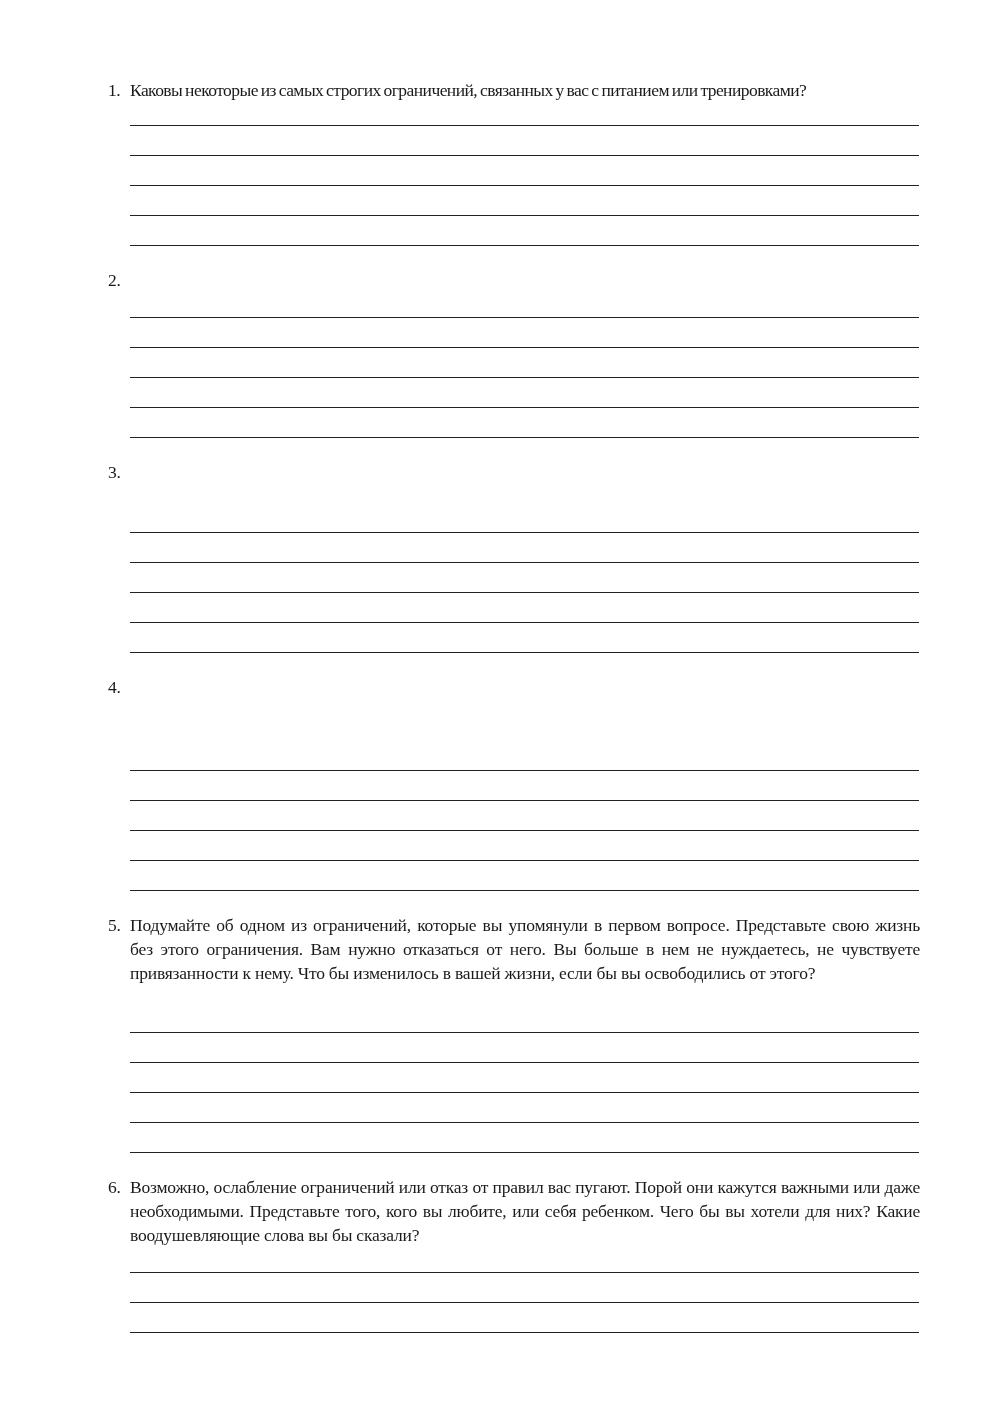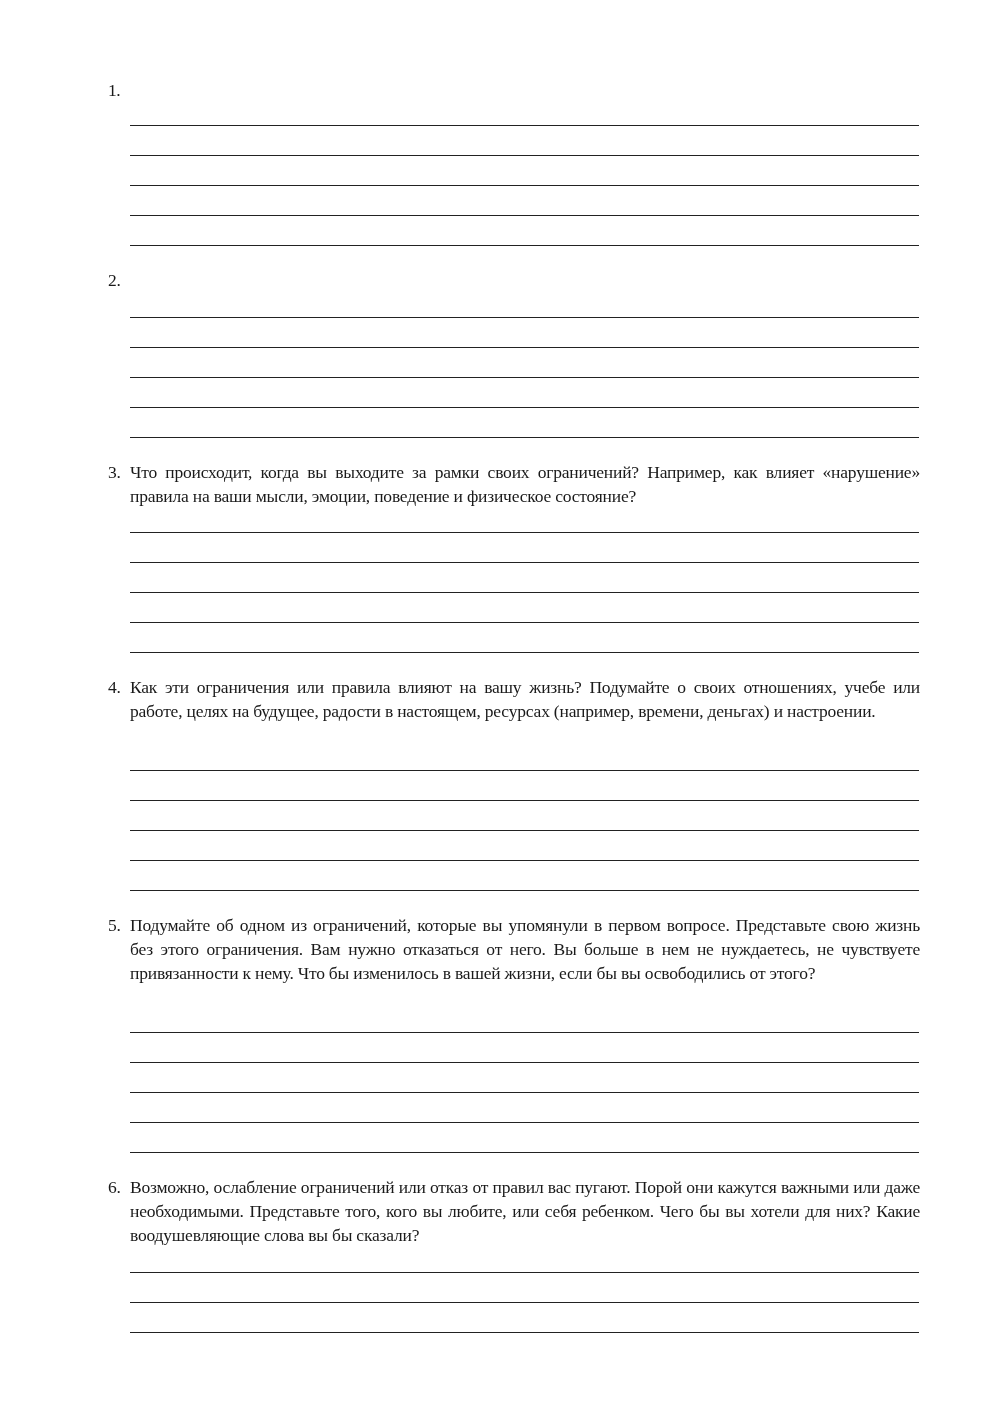--- a/index.html
+++ b/index.html
@@ -22,20 +22,21 @@
       position: absolute; left: 130px; width: 789px; height: 0;
       border-top: 1.6px solid #222;
     }
   </style>
 </head>
 <body>
 
 <div class="question" style="top:78px;">
   <div class="q-text" style="letter-spacing:-0.55px; word-spacing:-1px;">
     <span class="q-num">1.</span>
+    <span>Каковы некоторые из самых строгих ограничений, связанных у вас с питанием или тренировками?</span>
   </div>
 </div>
 <div class="answer-line" style="top:125px;"></div>
 <div class="answer-line" style="top:155px;"></div>
 <div class="answer-line" style="top:185px;"></div>
 <div class="answer-line" style="top:215px;"></div>
 <div class="answer-line" style="top:245px;"></div>
 
 <div class="question" style="top:268px;">
   <div class="q-text">
@@ -44,33 +45,31 @@
 </div>
 <div class="answer-line" style="top:317px;"></div>
 <div class="answer-line" style="top:347px;"></div>
 <div class="answer-line" style="top:377px;"></div>
 <div class="answer-line" style="top:407px;"></div>
 <div class="answer-line" style="top:437px;"></div>
 
 <div class="question" style="top:460px;">
   <div class="q-text">
     <span class="q-num">3.</span>
-    <span>Что происходит, когда вы выходите за рамки своих ограничений? Например, как влияет «нарушение» правила на ваши мысли, эмоции, поведение и физическое состояние?</span>
   </div>
 </div>
 <div class="answer-line" style="top:532px;"></div>
 <div class="answer-line" style="top:562px;"></div>
 <div class="answer-line" style="top:592px;"></div>
 <div class="answer-line" style="top:622px;"></div>
 <div class="answer-line" style="top:652px;"></div>
 
 <div class="question" style="top:675px;">
   <div class="q-text">
     <span class="q-num">4.</span>
-    <span>Как эти ограничения или правила влияют на вашу жизнь? Подумайте о своих отношениях, учебе или работе, целях на будущее, радости в настоящем, ресурсах (например, времени, деньгах) и настроении.</span>
   </div>
 </div>
 <div class="answer-line" style="top:770px;"></div>
 <div class="answer-line" style="top:800px;"></div>
 <div class="answer-line" style="top:830px;"></div>
 <div class="answer-line" style="top:860px;"></div>
 <div class="answer-line" style="top:890px;"></div>
 
 <div class="question" style="top:913px;">
   <div class="q-text">

